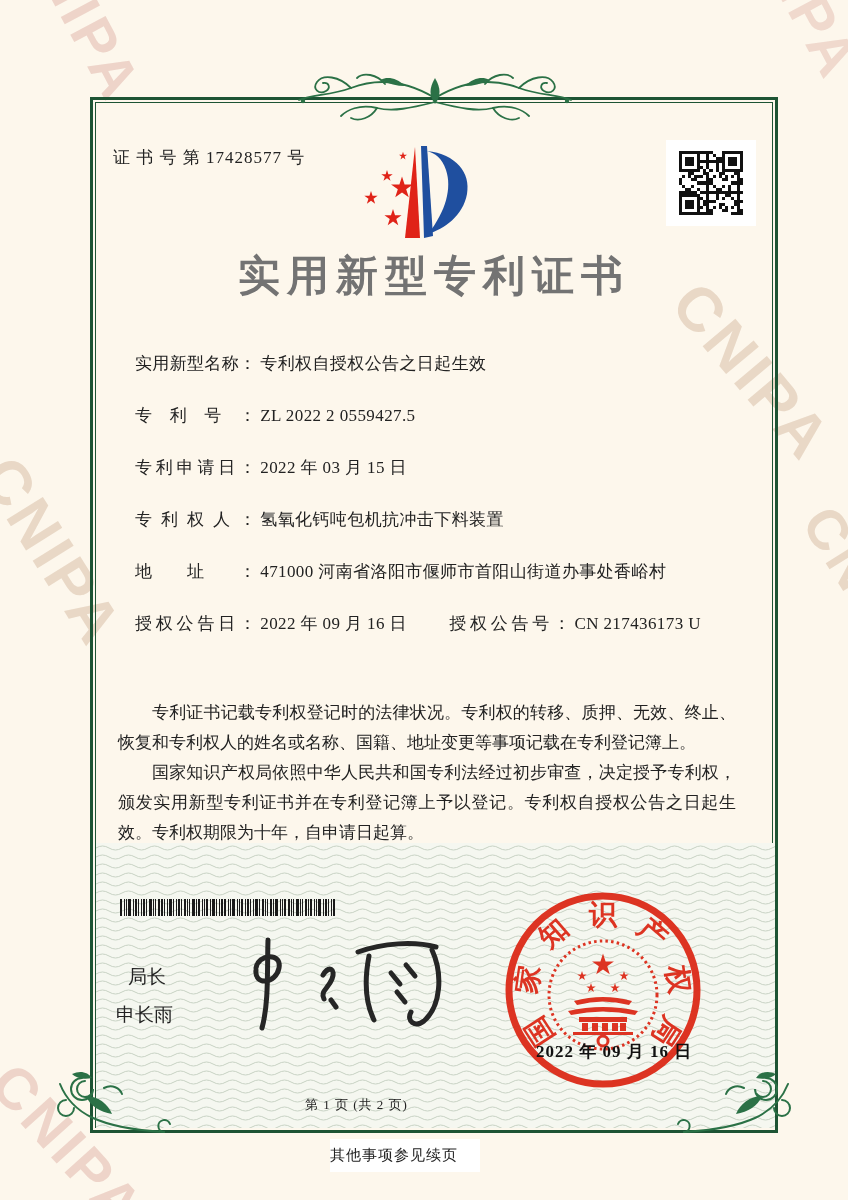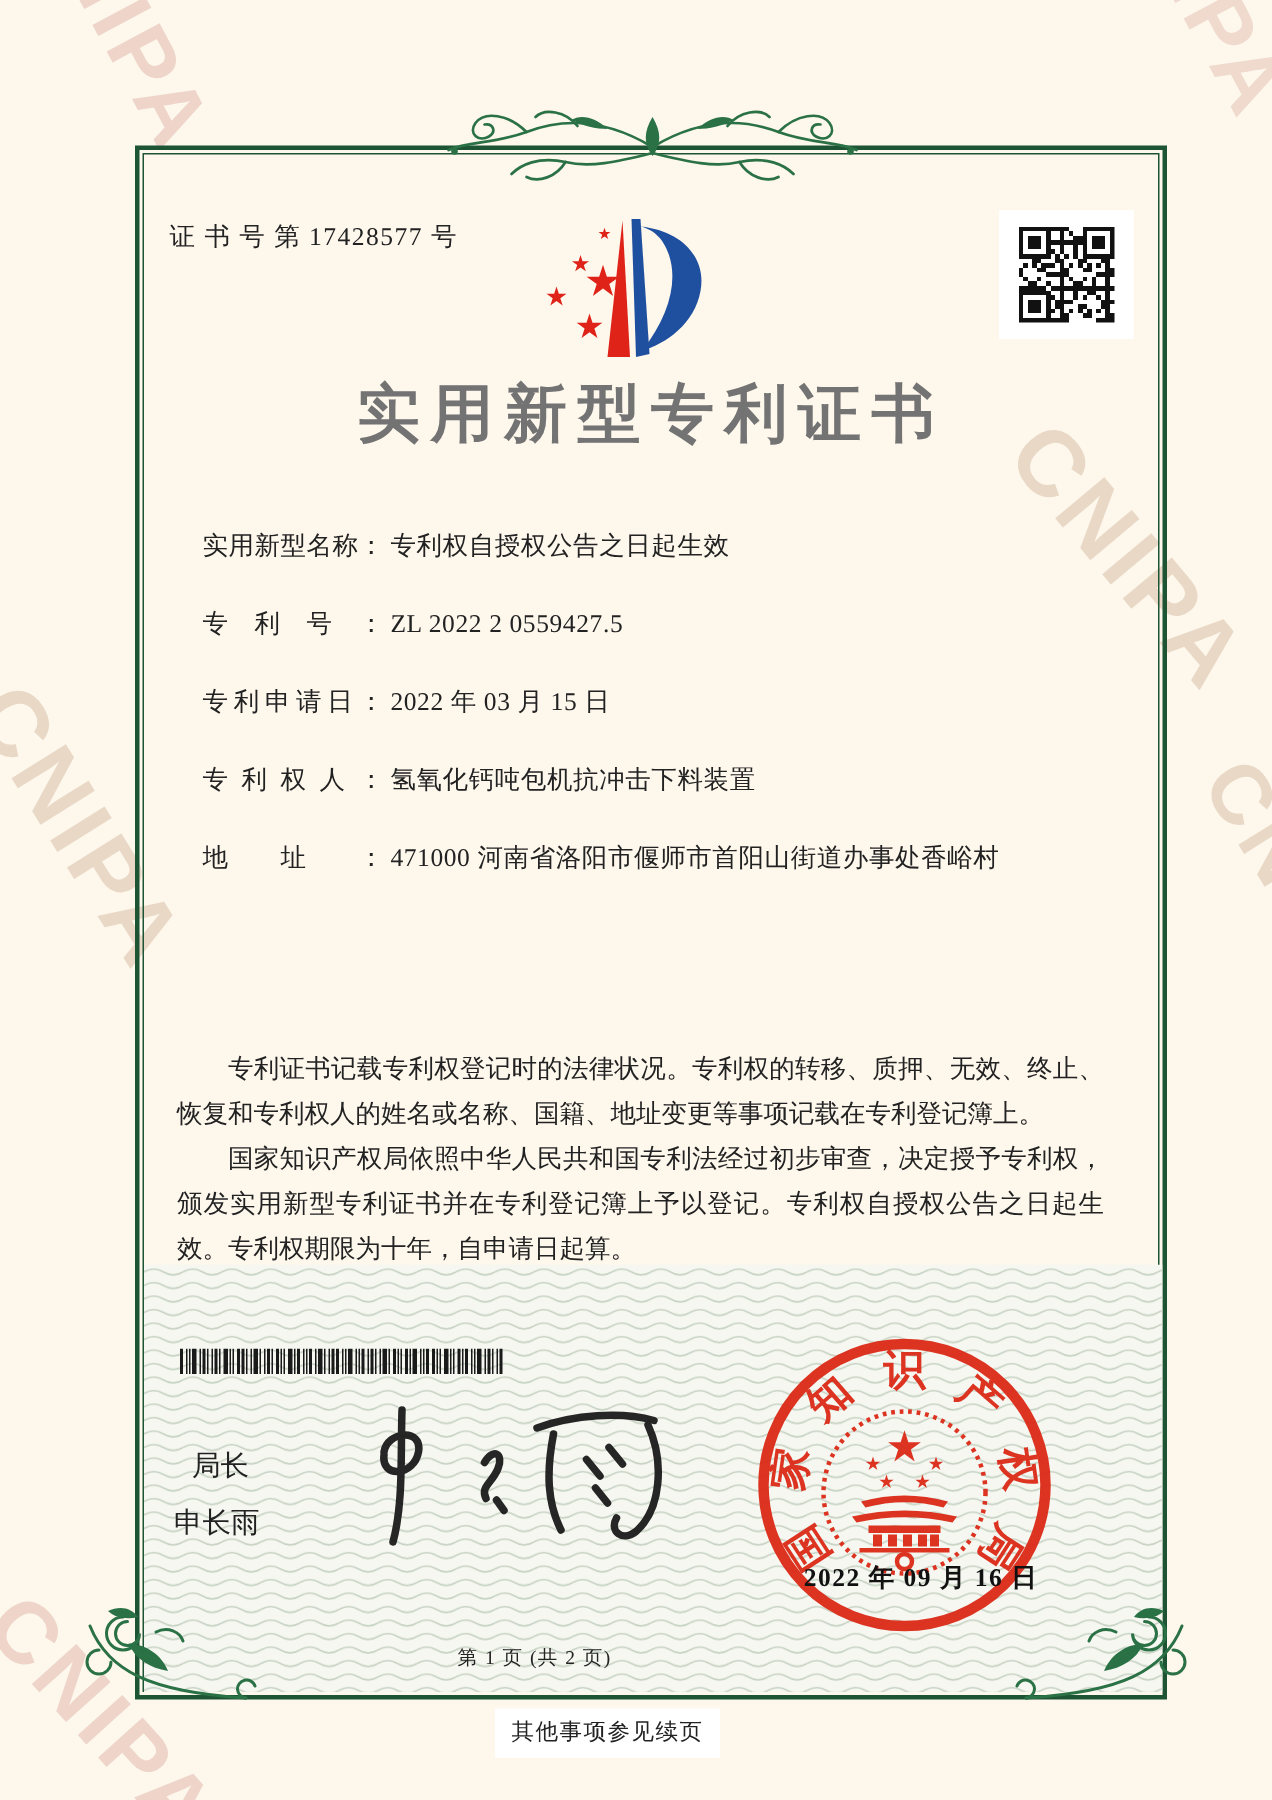--- a/index.html
+++ b/index.html
@@ -33,21 +33,21 @@
   .barcode{position:absolute;left:120px;top:899px;z-index:3;line-height:0;}
   .sig-title{position:absolute;left:116px;top:964px;font-size:19px;z-index:3;margin-left:12px;}
   .sig-name{position:absolute;left:116px;top:1002px;font-size:19px;z-index:3;}
   .sig-svg{position:absolute;left:228px;top:930px;z-index:4;line-height:0;}
   .seal{position:absolute;left:498px;top:885px;z-index:4;opacity:.95;line-height:0;}
   .seal-date{position:absolute;left:524px;top:1040px;width:180px;text-align:center;
              font-size:17px;font-weight:600;letter-spacing:1px;color:#111;z-index:5;}
   .page-num{position:absolute;left:305px;top:1096px;width:200px;
             font-size:13px;letter-spacing:1px;z-index:3;}
   .footer-note{position:absolute;left:330px;top:1139px;width:150px;height:33px;background:#fff;
-               text-align:center;line-height:33px;font-size:15px;letter-spacing:1px;z-index:3;}
+               text-align:left;line-height:33px;font-size:15px;letter-spacing:1px;z-index:3;}
   .orn{position:absolute;z-index:5;line-height:0;}
   .orn-top{left:285px;top:68px;}
   .orn-bl{left:52px;top:1066px;}
   .orn-br{left:676px;top:1066px;transform:scaleX(-1);}
 </style>
 </head>
 <body>
 
 <div class="page">
 
@@ -399,20 +399,26 @@
       <span class="f-value">2022 年 03 月 15 日</span>
     </div>
     <div class="frow">
       <span class="f-label">专利权人：</span>
       <span class="f-value">氢氧化钙吨包机抗冲击下料装置</span>
     </div>
     <div class="frow">
       <span class="f-label">地址：</span>
       <span class="f-value">471000 河南省洛阳市偃师市首阳山街道办事处香峪村</span>
     </div>
+    <div class="frow">
+      <span class="f-label">授权公告日：</span>
+      <span class="f-value">2022 年 09 月 16 日</span>
+      <span class="f-label f-pair2">授权公告号：</span>
+      <span class="f-value">CN 217436173 U</span>
+    </div>
   </div>
 
   <div class="paras">
     <p>专利证书记载专利权登记时的法律状况。专利权的转移、质押、无效、终止、恢复和专利权人的姓名或名称、国籍、地址变更等事项记载在专利登记簿上。</p>
     <p>国家知识产权局依照中华人民共和国专利法经过初步审查，决定授予专利权，颁发实用新型专利证书并在专利登记簿上予以登记。专利权自授权公告之日起生效。专利权期限为十年，自申请日起算。</p>
   </div>
 
   <div class="barcode">
     <svg id="bc" width="218" height="17" viewBox="0 0 218 17" preserveAspectRatio="none" fill="#1a1a1a">
         <rect x="0" y="0" width="2" height="17"></rect>

